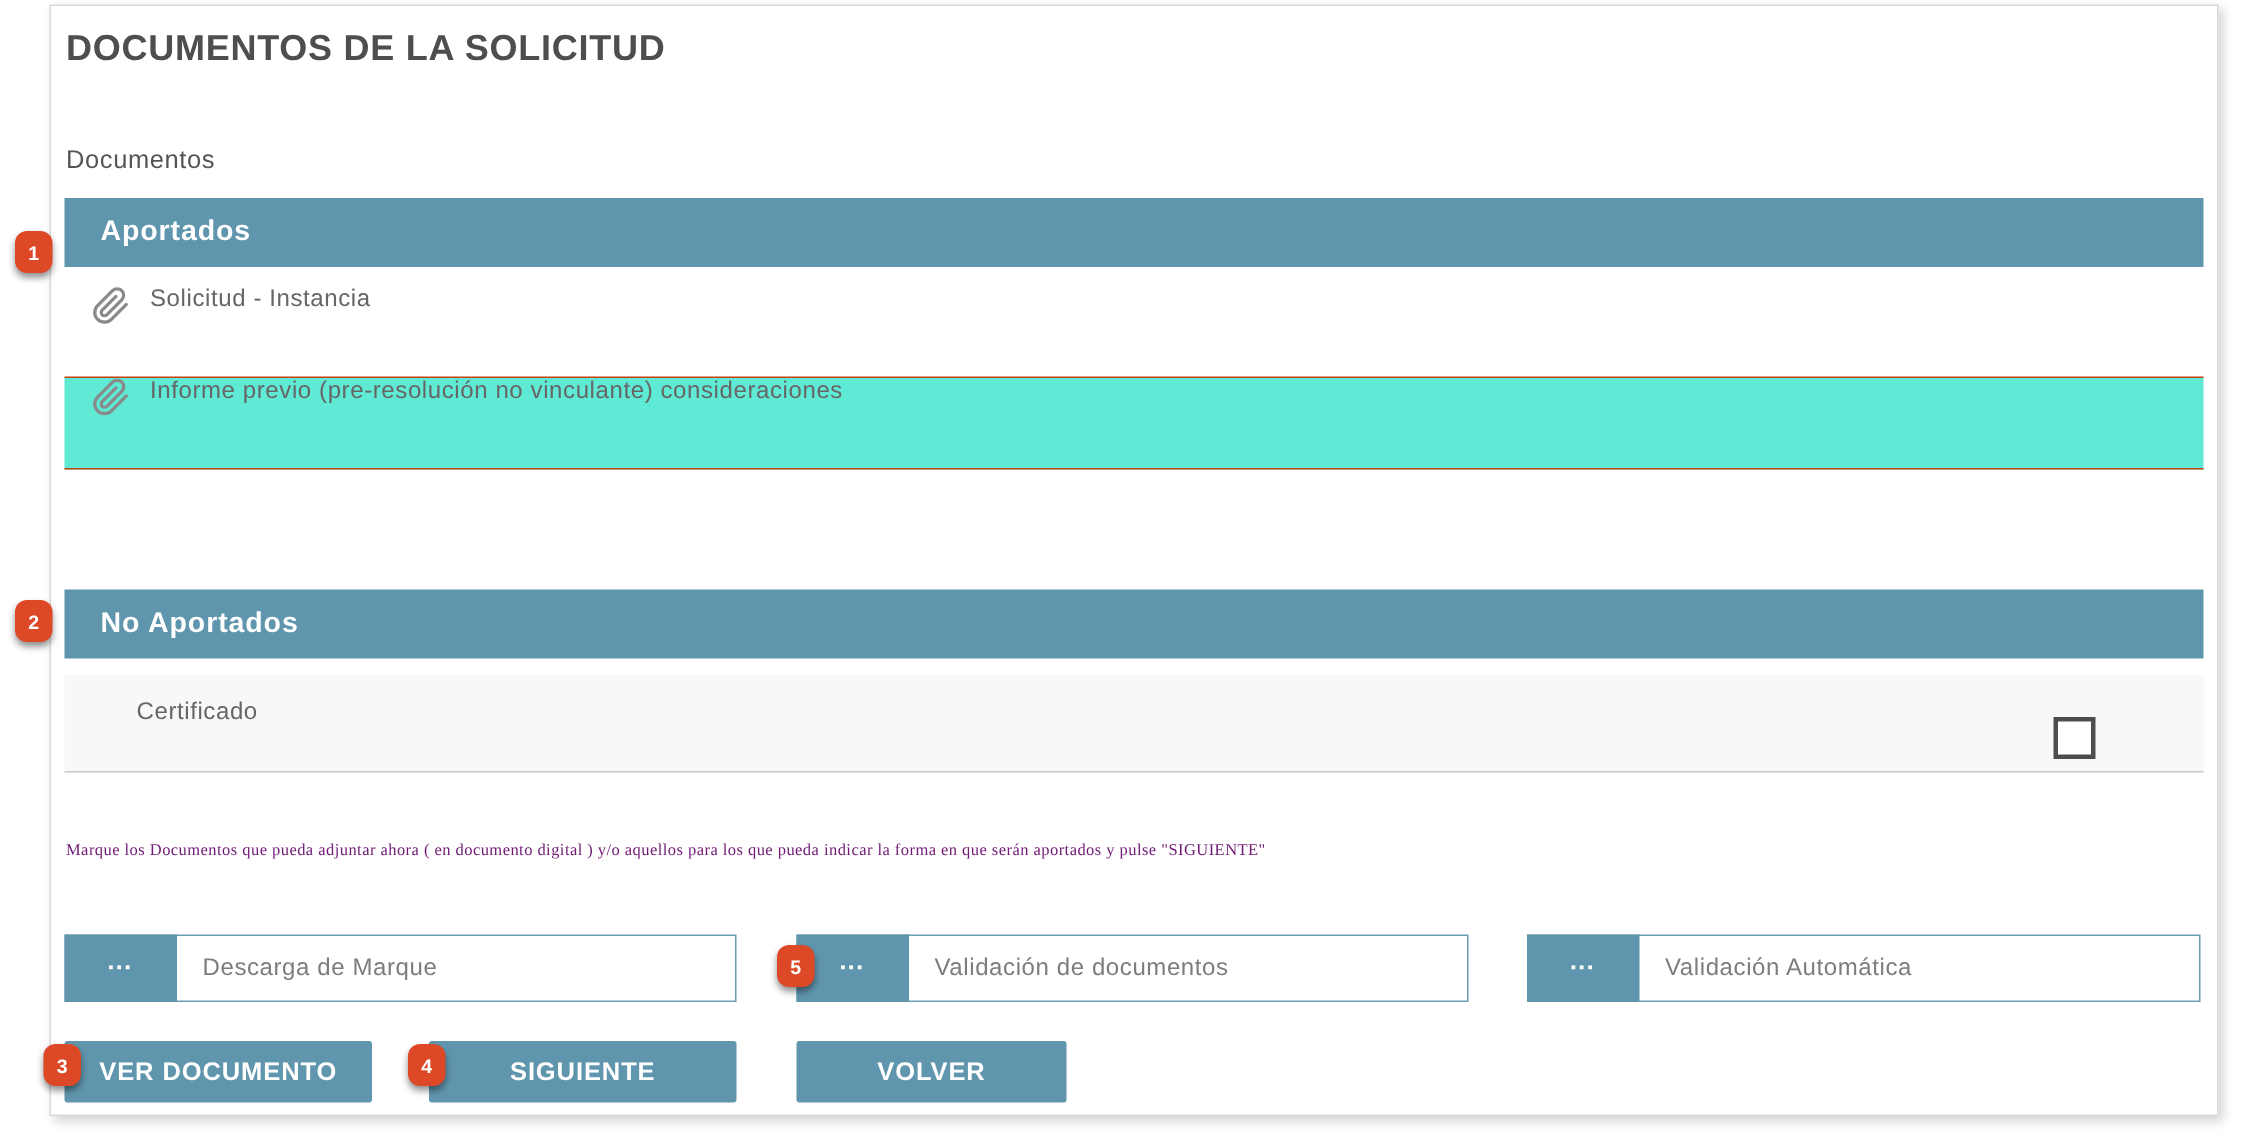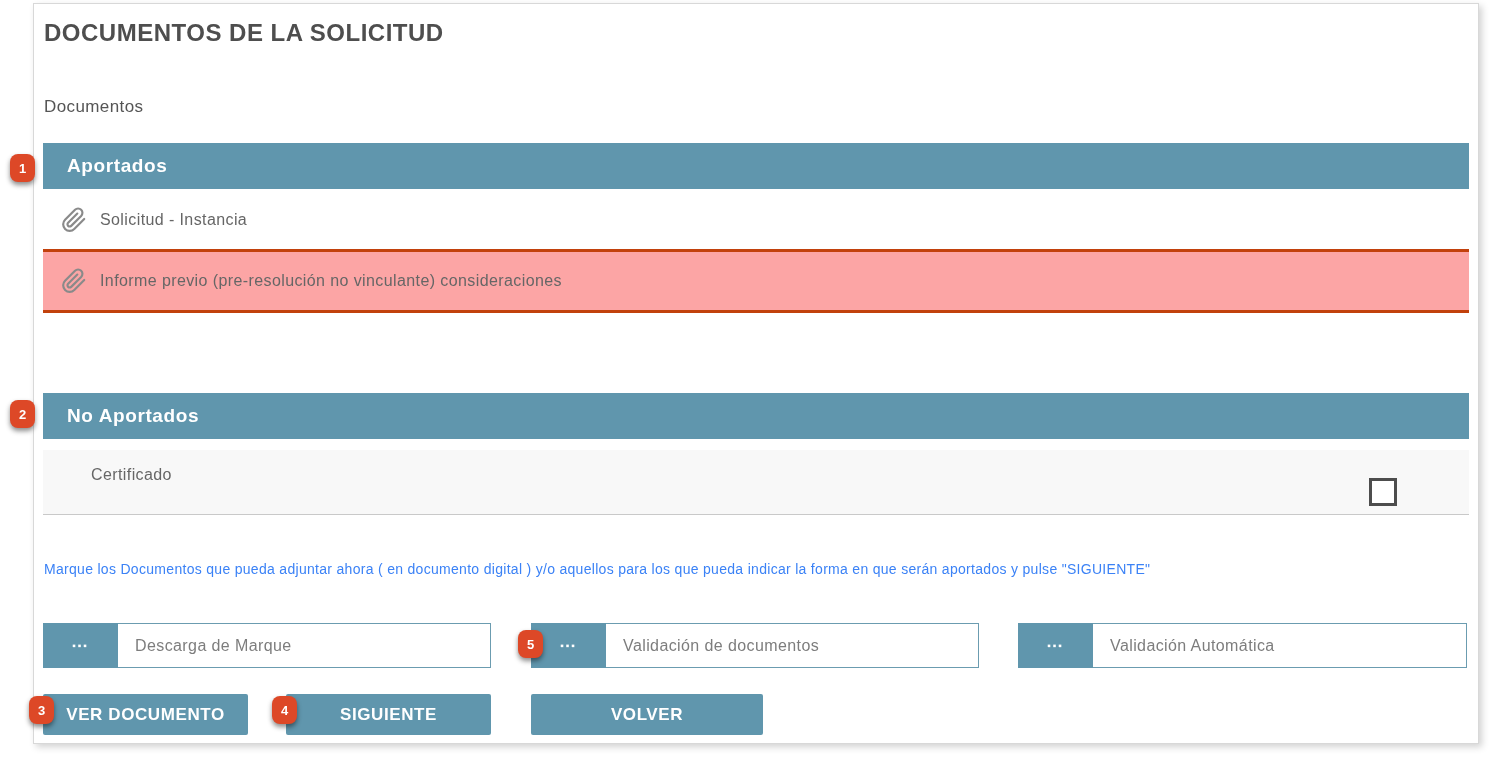--- a/index.html
+++ b/index.html
@@ -46,39 +46,38 @@
     height: 46px;
     background: #6096ad;
     color: #ffffff;
     font-size: 19px;
     font-weight: bold;
     letter-spacing: 0.6px;
     line-height: 46px;
     padding-left: 24px;
     box-sizing: border-box;
   }
-  .bar-aportados { top: 139px; }
+  .bar-aportados { top: 128px; }
   .bar-noaportados { top: 389px; }
   .doc-rows {
     position: absolute;
     left: 9px;
     top: 187px;
     width: 1426px;
   }
   .doc-row {
     height: 61px;
-    border-bottom: 3px solid #c2410c;
-    display: flex;
-    align-items: center;
+    border-bottom: 1px solid #c2410c;
+    display: flex;
     padding-left: 18px;
     box-sizing: border-box;
     background: #ffffff;
     cursor: pointer;
   }
-  .doc-row.alt { background: #fca5a5; }
+  .doc-row.alt { background: #5eead4; }
   .clip-icon { display: inline-flex; margin-right: 13px; }
   .doc-label {
     font-size: 16px;
     color: #666666;
     letter-spacing: 0.4px;
   }
   .cert-row {
     position: absolute;
     left: 9px;
     top: 446px;
@@ -104,23 +103,24 @@
     height: 22px;
     border: 3px solid #4d4d4d;
     background: #ffffff;
     cursor: pointer;
   }
   .instructions {
     position: absolute;
     left: 10px;
     top: 557px;
     width: 1420px;
-    font-size: 14px;
-    color: #3b82f6;
+    font-size: 11px;
+    color: #701a75;
     letter-spacing: 0.3px;
+    font-family: Liberation Serif, serif;
   }
   .field {
     position: absolute;
     top: 619px;
     height: 45px;
     display: flex;
     border: 1px solid #6b9cb0;
     box-sizing: border-box;
     background: #ffffff;
   }
@@ -165,21 +165,21 @@
     letter-spacing: 0.6px;
     text-align: center;
     line-height: 41px;
     border: none;
     border-radius: 2px;
     padding: 0;
     cursor: pointer;
   }
   .btn-1 { left: 9px;   width: 205px; }
   .btn-2 { left: 252px; width: 205px; }
-  .btn-3 { left: 497px; width: 232px; }
+  .btn-3 { left: 497px; width: 180px; }
   .badge {
     position: absolute;
     width: 25px;
     height: 28px;
     background: #dd4827;
     border-radius: 8px;
     color: #ffffff;
     font-size: 13px;
     font-weight: bold;
     display: flex;

